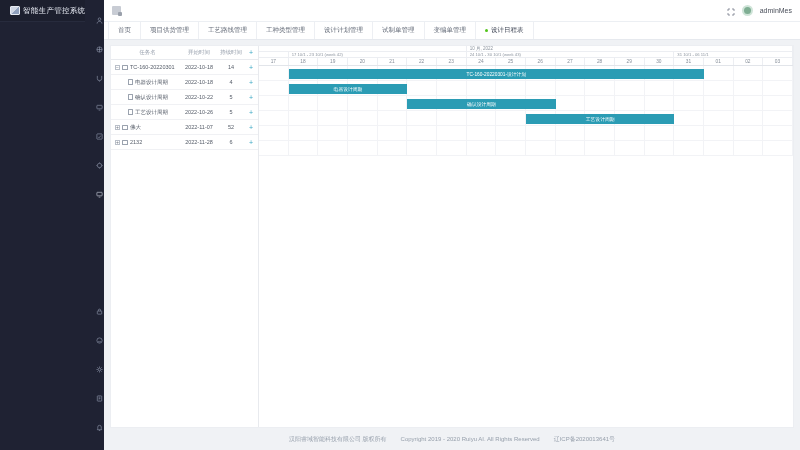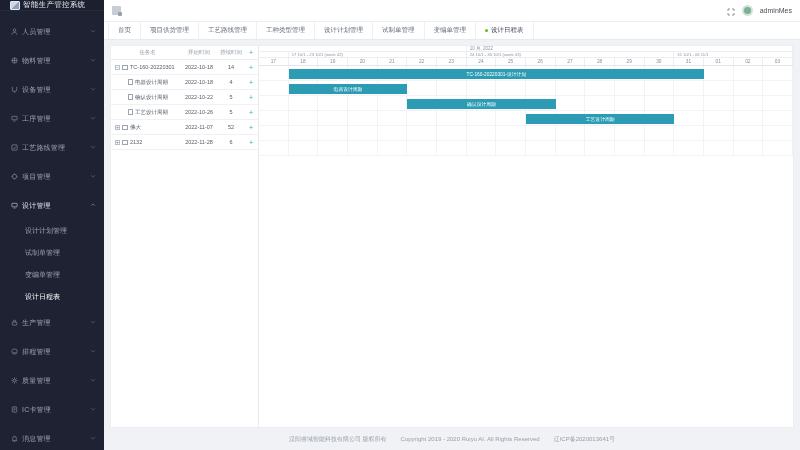--- a/index.html
+++ b/index.html
@@ -8,21 +8,21 @@
     font-family: "Liberation Sans", "DejaVu Sans", sans-serif;
     background: #f0f2f5;
     overflow: hidden;
   }
   .app { display: flex; width: 800px; height: 450px; }
 
   
   .sidebar {
     width: 104px; height: 450px;
     background: #1f2233;
-    display: flex; flex-direction: column;
+    display: flex; flex-direction: row;
     flex: 0 0 104px;
     overflow: hidden;
   }
   .logo-row {
     height: 22px; display: flex; align-items: center; gap: 3px;
     padding-left: 10px; background: #1c1f2e;
     border-bottom: 1px solid #272b3d;
   }
   .logo-mark {
     width: 10px; height: 9px; flex: 0 0 10px;

